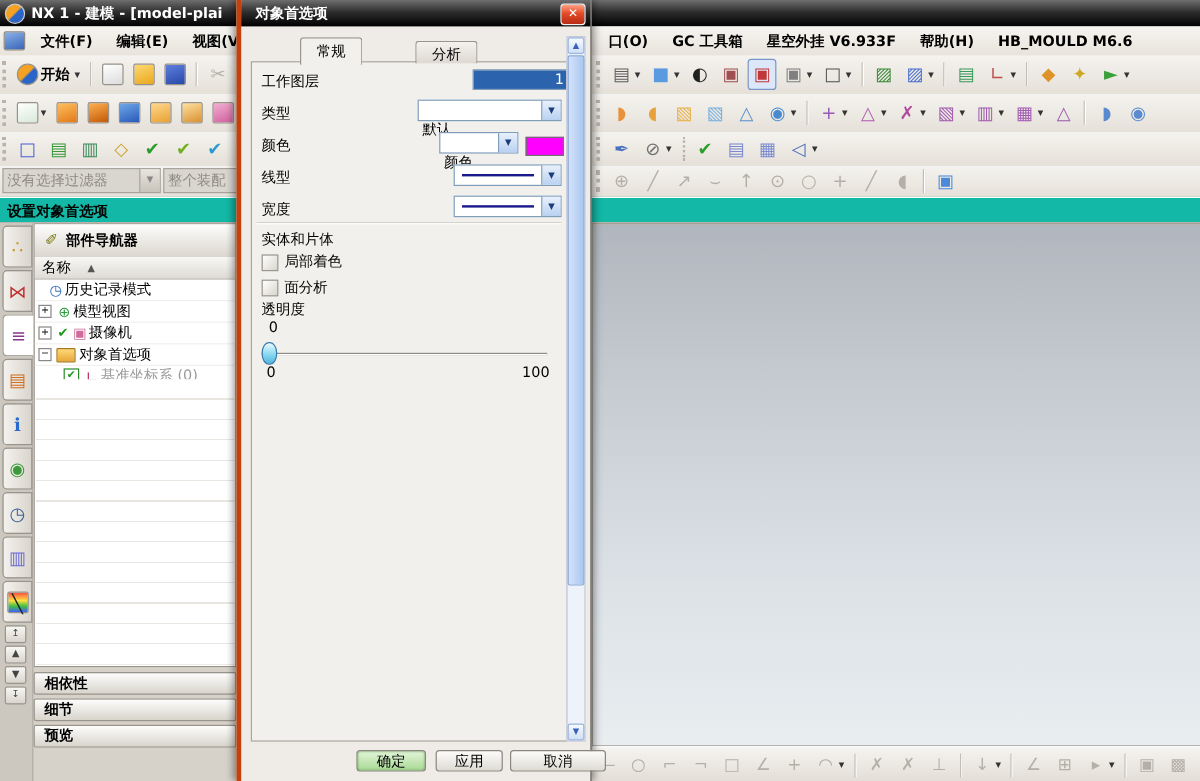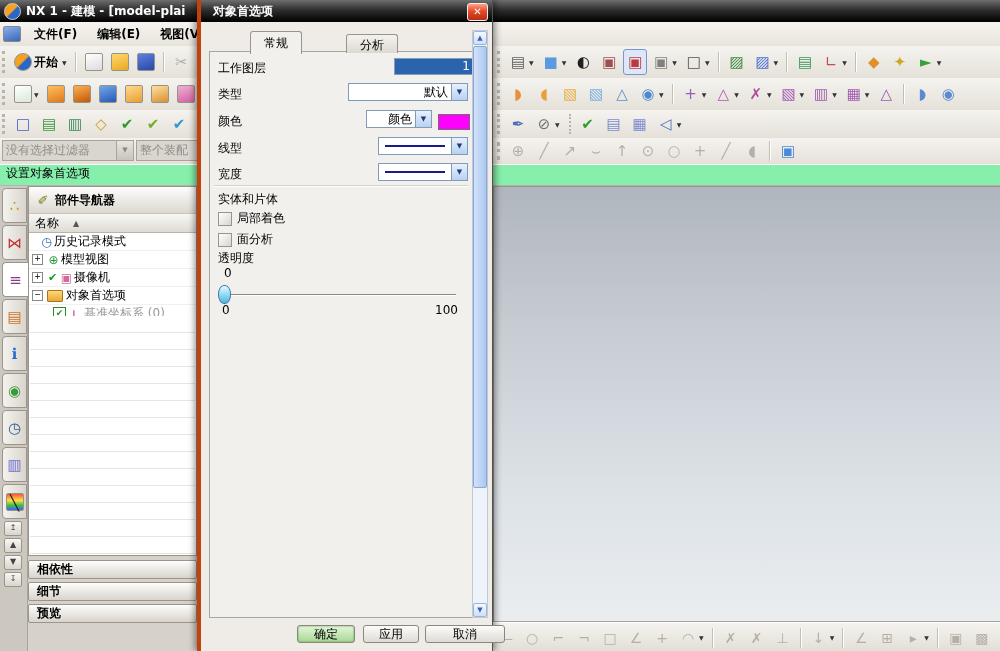--- a/index.html
+++ b/index.html
@@ -39,23 +39,23 @@
   .tsep.dotted{background:none;border-right:2px dotted #b8b4ac;}
   
   .fcombo{position:absolute;left:2px;top:2px;width:130px;height:19px;background:#d9d6d0;
     border:1px solid #a8a49c;color:#908c84;display:flex;align-items:center;}
   .fcombo .ftext{flex:1;padding:0 3px;overflow:hidden;white-space:nowrap;}
   .fcombo .fbtn{width:16px;height:100%;background:linear-gradient(180deg,#e8e5df,#c8c4bc);
     border-left:1px solid #a8a49c;color:#888;font-size:7px;text-align:center;line-height:18px;}
   .finput{position:absolute;left:136px;top:2px;width:60px;height:19px;background:#d9d6d0;
     border:1px solid #a8a49c;color:#908c84;padding:0 3px;line-height:19px;overflow:hidden;white-space:nowrap;}
   
-  .promptbar{position:absolute;left:0;top:164px;width:1000px;height:22px;background:#86efac;
-    border-top:1px solid #fff;border-bottom:1px solid #b8b4ac;font-weight:normal;
-    display:flex;align-items:flex-start;padding-left:6px;box-sizing:border-box;}
+  .promptbar{position:absolute;left:0;top:164px;width:1000px;height:22px;background:#14b8a6;
+    border-top:1px solid #fff;border-bottom:1px solid #b8b4ac;font-weight:bold;
+    display:flex;align-items:flex-end;padding-left:6px;box-sizing:border-box;}
   
   .canvas{position:absolute;left:493px;top:186px;width:507px;height:465px;
     border-top:1px solid #98948c;border-left:1px solid #98948c;box-sizing:border-box;
     background:linear-gradient(180deg,#b0b6bd 0%,#c6ccd2 30%,#dde2e7 65%,#ecf0f2 100%);}
   .bottombar{position:absolute;left:493px;top:622px;width:507px;height:29px;
     background:linear-gradient(180deg,#f5f3ef,#e2ded6);border-top:1px solid #fff;
     box-shadow:0 -1px 0 #a8a49c;display:flex;align-items:center;overflow:hidden;z-index:5;}
   .bottombar .glyph{font-size:14px;color:#8a8a8a;}
   
   .resbar{position:absolute;left:0;top:186px;width:28px;height:465px;background:#ccc8c0;
@@ -105,21 +105,21 @@
   .dlg-tabs{position:absolute;left:8px;top:31px;display:flex;z-index:2;}
   .dlg-tab{height:16px;padding:2px 13px 0;margin-right:3px;border:1px solid #9a958c;border-bottom:none;
     border-radius:3px 3px 0 0;background:linear-gradient(180deg,#f4f2ee,#ddd9d1);position:relative;top:3px;margin-left:41px;}
   .dlg-tab.active{background:#f2f0ec;top:0;height:19px;padding-top:3px;}
   .dlg-panel{position:absolute;left:8px;top:51px;width:264px;height:567px;border:1px solid #aaa69e;
     background:#f2f0ec;box-sizing:border-box;}
   .f-label{position:absolute;left:8px;white-space:nowrap;}
   .wl-input{position:absolute;left:184px;top:6px;width:72px;height:15px;background:#2b63ad;
     border:1px solid #7f9db9;color:#fff;text-align:right;padding:0 3px;line-height:15px;}
   .dd-field{position:absolute;height:18px;background:#fff;border:1px solid #7f9db9;display:flex;box-sizing:border-box;}
-  .dd-text{flex:1;padding:0 3px;overflow:hidden;white-space:nowrap;text-align:right;}
+  .dd-text{flex:1;padding:16px 3px;overflow:hidden;white-space:nowrap;}
   .dd-btn{width:15px;background:linear-gradient(180deg,#e8f1fc,#b9d1f0);border-left:1px solid #7f9db9;
     color:#1b3e7a;font-size:7px;text-align:center;line-height:16px;flex:none;}
   .line-sample{height:2px;background:#1a1a8c;width:58px;margin:auto 6px;flex:1;}
   .swatch{position:absolute;left:228px;top:62px;width:30px;height:14px;border:1px solid #707070;}
   .hr{position:absolute;left:4px;right:4px;top:133px;border-top:1px solid #d5d2cb;border-bottom:1px solid #fff;}
   .cb{position:absolute;left:8px;display:flex;align-items:center;}
   .cbbox{width:12px;height:12px;border:1px solid #9a958c;background:linear-gradient(135deg,#fff,#d8d5cf);
     margin-right:5px;flex:none;}
   .sl-track{position:absolute;left:8px;right:16px;top:242px;height:1px;background:#8a8a8a;border-bottom:1px solid #fff;}
   .sl-thumb{position:absolute;left:8px;top:233px;width:11px;height:17px;
@@ -154,20 +154,28 @@
 
   <div class="menubar">
     <span class="menu-grip"></span>
     <div class="menugroup" style="left:24px">
 
     <span class="menu-item mlabel">文件(F)</span>
         <span class="menu-item mlabel">编辑(E)</span>
         <span class="menu-item mlabel">视图(V)</span>
         <span class="menu-item mlabel">插入(S)</span>
       </div>
+    <div class="menugroup" style="left:497px">
+
+    <span class="menu-item mlabel">口(O)</span>
+        <span class="menu-item mlabel">GC 工具箱</span>
+        <span class="menu-item mlabel">星空外挂 V6.933F</span>
+        <span class="menu-item mlabel">帮助(H)</span>
+        <span class="menu-item mlabel">HB_MOULD M6.6</span>
+      </div>
   </div>
 
   <div class="tbrow rowA">
     <div class="tbgroup" style="left:0">
 
     <div class="tbtn has-dd">
           <span class="glyph boxed round" style="background: linear-gradient(135deg, rgb(245, 162, 35) 46%, rgb(42, 102, 200) 54%);"></span>
           <span class="mlabel">开始</span>
           <span class="dd">▼</span>
         </div>

